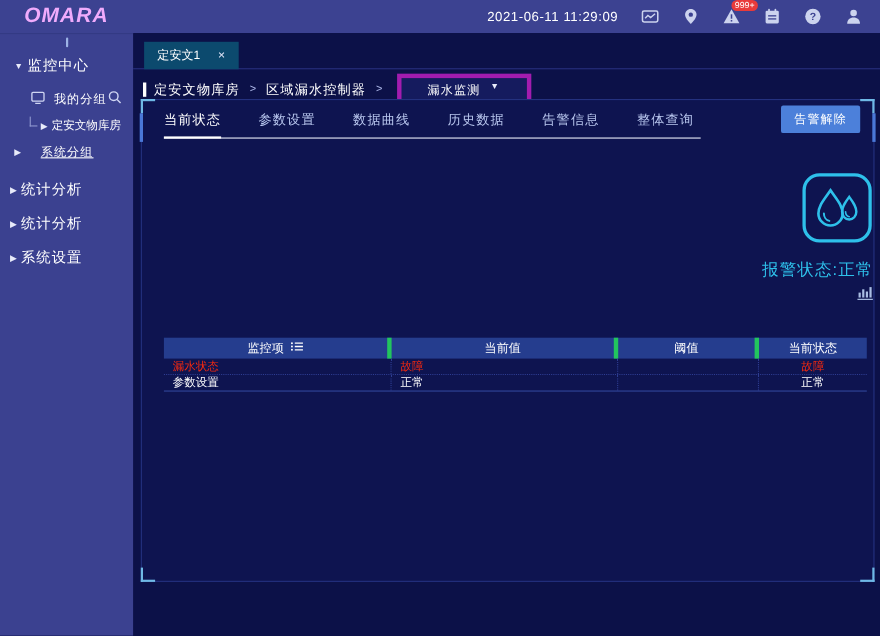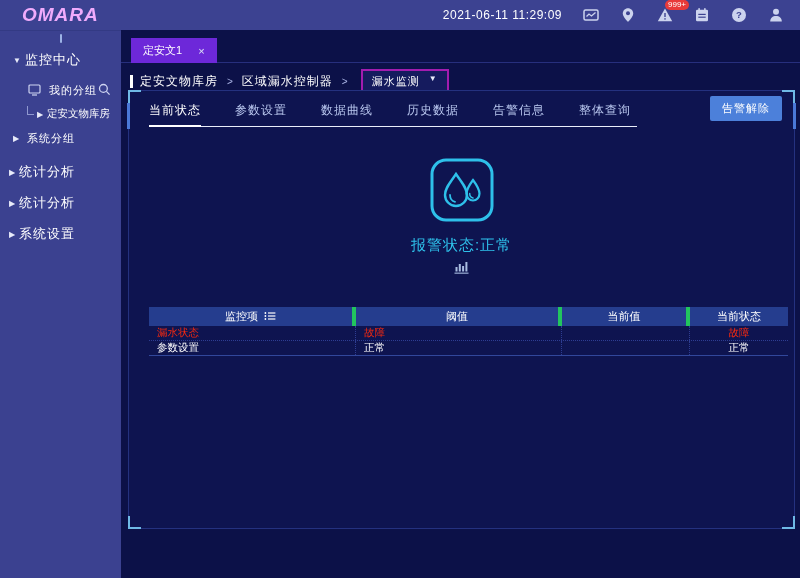--- a/index.html
+++ b/index.html
@@ -29,40 +29,40 @@
   .sb-l1 { padding-left:13px; margin-top:6px; font-size:13px; height:22px; letter-spacing:1px; }
   .sb-l1 .caret { margin-right:2px; }
   .sb-group { padding-left:28px; margin-top:9px; font-size:11px; height:20px; }
   .sb-group .lbl { margin-left:8px; letter-spacing:1px; }
   .sb-group .spacer { flex:1; }
   .sb-group .search { margin-right:10px; }
   .sb-leaf { padding-left:27px; margin-top:5px; font-size:10.5px; height:18px; }
   .tree { width:7px; height:9px; border-left:1px solid #8f98cf; border-bottom:1px solid #8f98cf;
           margin-right:3px; margin-top:-7px; }
   .sb-l2 { padding-left:13px; margin-top:5px; font-size:11px; height:20px; }
-  .sb-l2 .lbl { margin-left:4px; letter-spacing:1px; }
+  .sb-l2 .lbl { margin-left:14px; letter-spacing:1px;text-decoration:underline; }
   .sb-root { padding-left:9px; font-size:13px; height:22px; letter-spacing:1px; }
   .mt14 { margin-top:13px; } .mt10 { margin-top:9px; }
 
   
   .main { position:absolute; left:121px; top:30px; width:679px; height:548px; }
   .tabbar { position:absolute; left:0; top:0; width:679px; height:33px;
             border-bottom:1px solid #272f7d; }
-  .tab { position:absolute; left:10px; top:8px; height:25px; background:#6d28d9;
+  .tab { position:absolute; left:10px; top:8px; height:25px; background:#0c4a6e;
          color:#fff; font-size:11px; display:flex; align-items:center;
          padding:0 12px; cursor:pointer; }
   .tab-close { margin-left:16px; font-size:11px; color:#dfe4f8; cursor:pointer; }
 
   .breadcrumb { position:absolute; left:9px; top:38px; height:26px; display:flex;
                 align-items:center; color:#fff; font-size:12px; }
   .bc-bar { width:3px; height:13px; background:#ffffff; margin-right:7px; }
   .bc-sep { color:#aab4e6; font-size:10px; margin:0 9px; }
   .bc-item { letter-spacing:1px; cursor:pointer; }
-  .bc-dropdown { margin-left:4px; border:2px solid #a21caf; background:#151b5e;
-                 padding:3px 9px; display:flex; align-items:flex-start; gap:9px;
+  .bc-dropdown { margin-left:4px; border:4px solid #a21caf; background:#151b5e;
+                 padding:3px 24px; display:flex; align-items:flex-start; gap:9px;
                  font-size:11px; cursor:pointer; letter-spacing:1px; }
   .bc-caret { font-size:8px; color:#e8ebfa; }
 
   
   .panel { position:absolute; left:7px; top:60px; width:667px; height:439px;
            border:1px solid #24317f; background:#0e1450; }
   .corner { position:absolute; width:13px; height:13px; border:0 solid #6fb9e6; }
   .c-tl { left:-1px; top:-1px; border-left-width:2px; border-top-width:2px; }
   .c-tr { right:-1px; top:-1px; border-right-width:2px; border-top-width:2px; }
   .c-bl { left:-1px; bottom:-1px; border-left-width:2px; border-bottom-width:2px; }
@@ -73,21 +73,21 @@
   .panel-head { position:relative; padding:9px 14px 0 20px; }
   .ptabs { display:inline-flex; gap:34px; border-bottom:1px solid #e9edfa; padding:0 6px 7px 0; }
   .ptab { color:#b9c7ef; font-size:12px; letter-spacing:1px; cursor:pointer; position:relative; }
   .ptab.active { color:#ffffff; }
   .ptab.active::after { content:""; position:absolute; left:0; right:0; bottom:-8px;
                         height:2px; background:#ffffff; }
   .alarm-btn { position:absolute; right:12px; top:5px; background:#4c80da; color:#ffffff;
                border:none; font-size:11px; padding:5px 12px; border-radius:2px;
                letter-spacing:1px; cursor:pointer; font-family:inherit; }
 
-  .status-block { margin-top:30px; text-align:center; }
+  .status-block { margin-top:30px; text-align:right; }
   .status-text { color:#2ec0ea; font-size:15px; margin-top:9px; letter-spacing:1px; }
   .chart-mini { margin-top:5px; cursor:pointer; }
 
   
   .dtable { margin:29px 6px 0 20px; font-size:10.5px; color:#fff; }
   .trow { display:grid; grid-template-columns:207px 206px 128px 1fr; align-items:center; }
   .thead { background:#253d8e; height:19px; font-size:11px; }
   .thead .cell { text-align:center; display:flex; align-items:center; justify-content:center;
                  gap:6px; height:100%; border-right:4px solid #22c55e; }
   .thead .cell:last-child { border-right:none; }
@@ -273,22 +273,22 @@
               <svg width="12" height="10" viewBox="0 0 12 10">
                 <circle cx="1.4" cy="2" r="0.9" fill="#fff"></circle>
                   <line x1="4" y1="2" x2="11.4" y2="2" stroke="#fff" stroke-width="1.2"></line>
                 <circle cx="1.4" cy="5" r="0.9" fill="#fff"></circle>
                   <line x1="4" y1="5" x2="11.4" y2="5" stroke="#fff" stroke-width="1.2"></line>
                 <circle cx="1.4" cy="8" r="0.9" fill="#fff"></circle>
                   <line x1="4" y1="8" x2="11.4" y2="8" stroke="#fff" stroke-width="1.2"></line>
               </svg>
             </span>
           </div>
+          <div class="cell">当前值</div>
           <div class="cell">阈值</div>
-          <div class="cell">当前值</div>
           <div class="cell">当前状态</div>
         </div>
 
         <div class="trow tr alarm cur-pointer">
           <div class="cell">漏水状态</div>
           <div class="cell">故障</div>
           <div class="cell"></div>
           <div class="cell">故障</div>
         </div>
 

